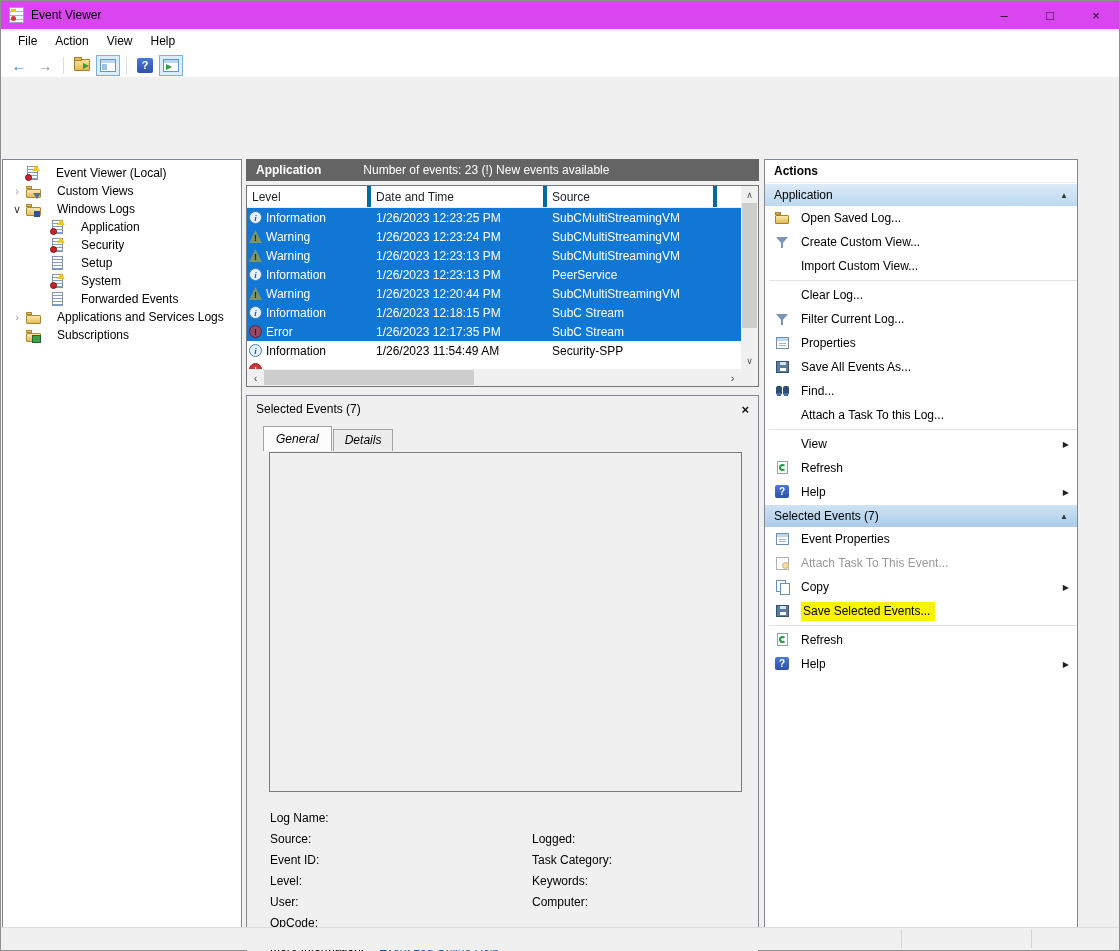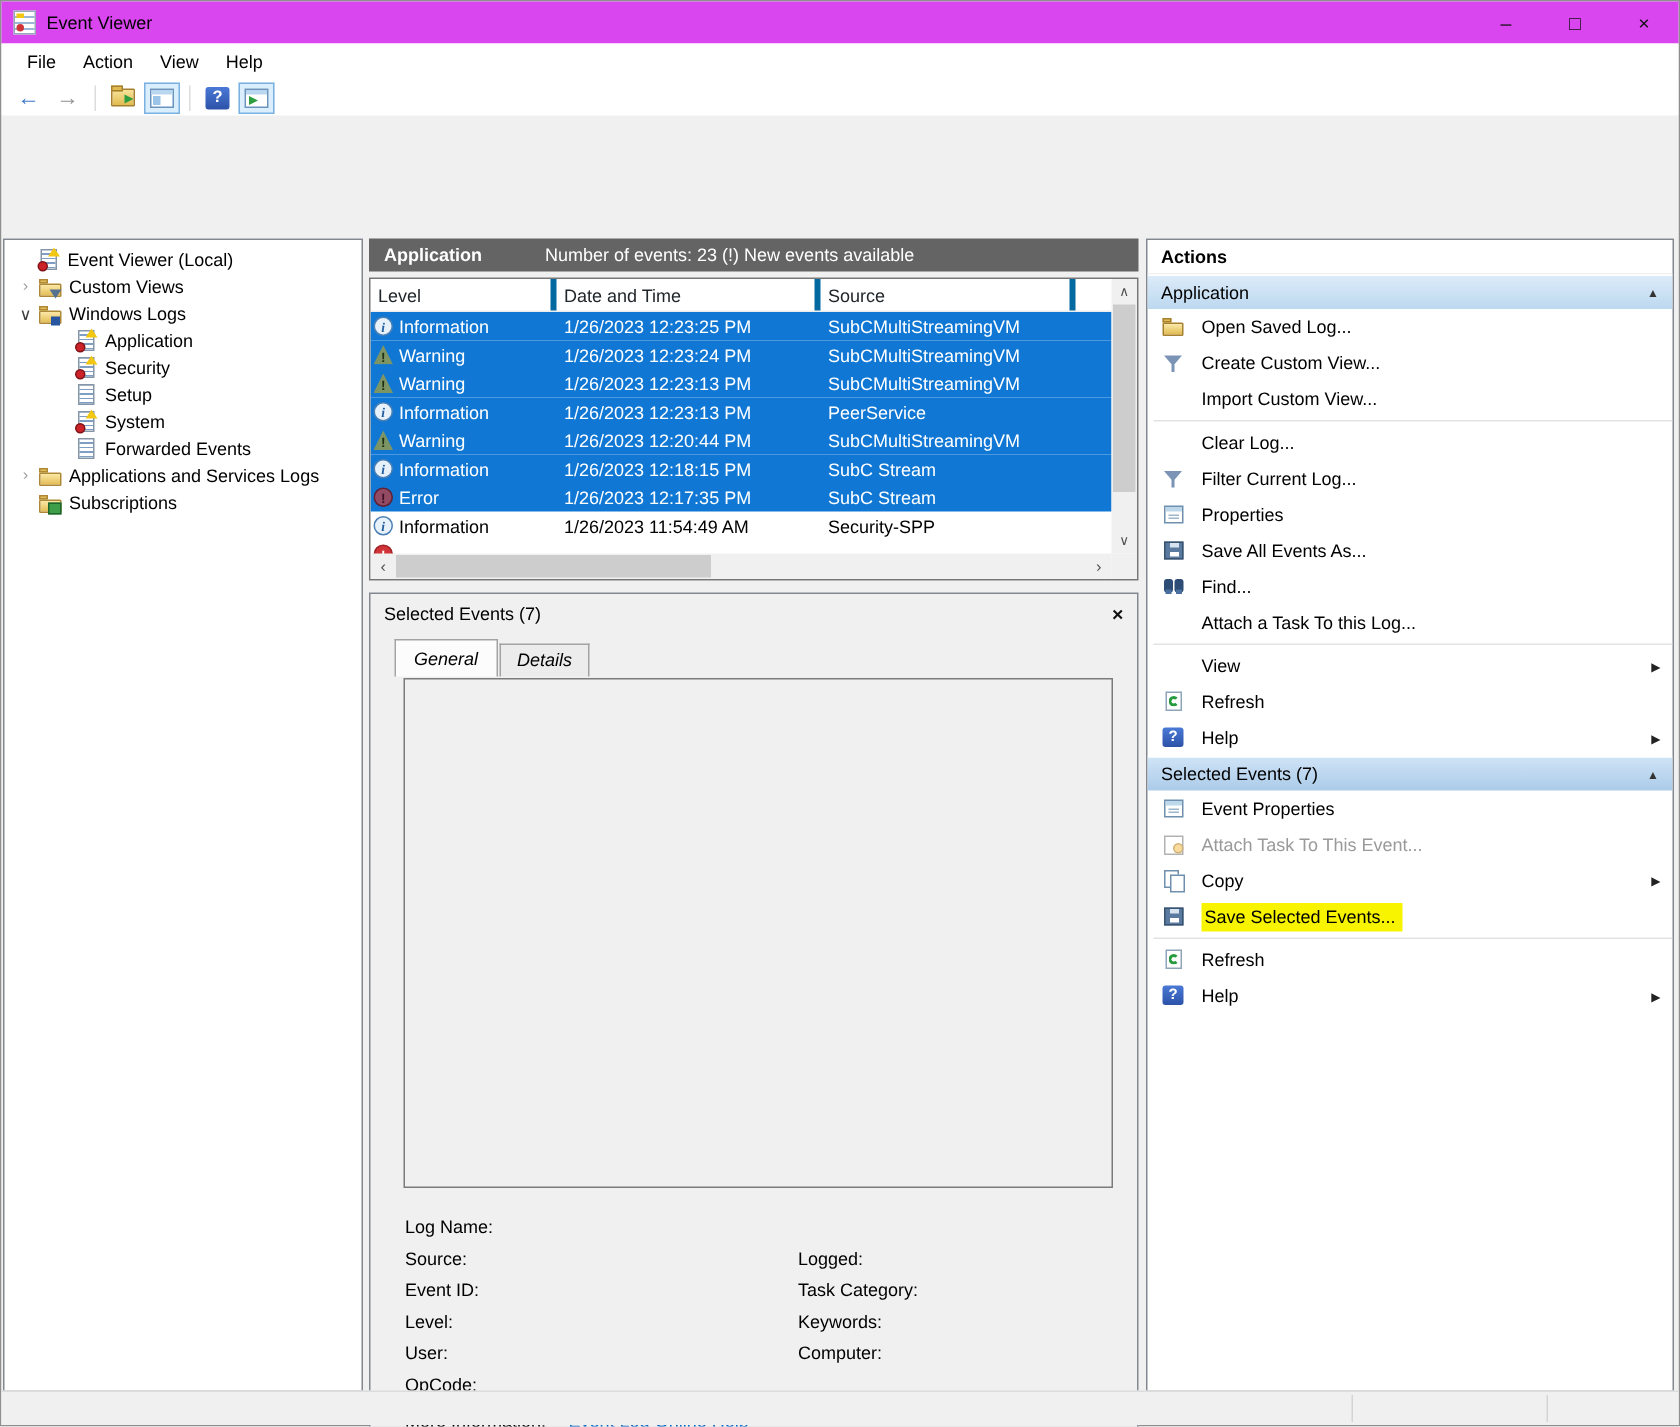--- a/index.html
+++ b/index.html
@@ -43,21 +43,21 @@
 
   
   .tree-panel{position:absolute;left:1px;top:82px;width:240px;bottom:22px;background:#fff;border:1px solid #828790;box-sizing:border-box;padding-top:4px;overflow:hidden;}
   .tree-row{height:18px;display:flex;align-items:center;}
   .tree-row.ind-0{padding-left:5px;}
   .tree-row.ind-1{padding-left:6px;}
   .tree-row.ind-2{padding-left:30px;}
   .chev{width:16px;flex:none;text-align:center;font-size:11px;color:#a0a0a0;visibility:hidden;}
   .chev.show{visibility:visible;}
   .chev.exp{color:#3c3c3c;}
-  .row-core{display:flex;align-items:center;padding:1px 3px 1px 1px;gap:5px;}
+  .row-core{display:flex;align-items:center;padding:1px 3px 1px 1px;gap:16px;}
   .t-ic{width:15px;height:15px;position:relative;flex:none;}
   .tdoc::before{content:"";position:absolute;left:2px;top:0;width:11px;height:14px;background:#fff;border:1px solid #8596a8;box-sizing:border-box;
     background-image:repeating-linear-gradient(180deg,transparent 0 2px,#7f9ec4 2px 3px);}
   .t-alert::after{content:"";position:absolute;left:0;bottom:0;width:5px;height:5px;background:#cc2229;border-radius:50%;border:1px solid #7e1216;}
   .t-alert .flag,.t-evt .flag{position:absolute;right:0;top:-1px;width:0;height:0;border-left:4px solid transparent;border-right:4px solid transparent;border-bottom:6px solid #f2c713;}
   .tfold::before{content:"";position:absolute;left:0;top:5px;width:15px;height:9px;background:linear-gradient(#fbe8a6,#e4bd55);border:1px solid #ad8937;border-radius:1px;box-sizing:border-box;}
   .tfold::after{content:"";position:absolute;left:0;top:2px;width:6px;height:3px;background:#e4bd55;border:1px solid #ad8937;box-sizing:border-box;}
   .t-filter .sub{position:absolute;right:0;bottom:0;width:0;height:0;border-left:4px solid transparent;border-right:4px solid transparent;border-top:6px solid #56708f;z-index:2;}
   .t-logs .sub{position:absolute;right:1px;bottom:0;width:6px;height:6px;background:#2855a0;z-index:2;}
   .t-subs .sub{position:absolute;right:0;bottom:0;width:7px;height:6px;background:#3e9e4a;border:1px solid #20662a;z-index:2;}
@@ -107,21 +107,21 @@
   .pv-tabs{position:absolute;left:16px;top:30px;display:flex;align-items:flex-end;font-style:italic;}
   .tab{padding:3px 11px 4px;background:#ececec;border:1px solid #a3a3a3;border-bottom:none;margin-right:1px;}
   .tab.active{background:#fcfcfc;padding:5px 12px 5px;}
   .pv-empty{position:absolute;left:22px;right:16px;top:56px;height:338px;background:#f0f0f0;border:1px solid #7b7b7b;}
   .pv-fields{position:absolute;left:23px;right:16px;top:411px;}
   .f-row{display:grid;grid-template-columns:262px 1fr;height:21px;align-items:center;}
   .pv-moreinfo{position:absolute;left:23px;top:544px;display:flex;align-items:center;}
   .pv-link{color:#0563c1;text-decoration:underline;margin-left:15px;}
 
   
-  .actions{position:absolute;left:763px;top:82px;width:352px;bottom:22px;background:#fff;border:1px solid #828790;box-sizing:border-box;overflow:hidden;}
+  .actions{position:absolute;left:763px;top:82px;width:314px;bottom:22px;background:#fff;border:1px solid #828790;box-sizing:border-box;overflow:hidden;}
   .actions-title{height:22px;display:flex;align-items:center;padding-left:9px;font-weight:bold;border-bottom:1px solid #f0f0f0;}
   .sec-hdr{height:22px;display:flex;align-items:center;padding:0 9px;background:linear-gradient(#dcebf9,#bcd8ef);border-top:1px solid #fff;}
   .sec-hdr.darker{background:linear-gradient(#cfe3f6,#abcbe9);}
   .sec-hdr .collapse{margin-left:auto;font-size:8px;color:#333;}
   .action-item{height:24px;display:flex;align-items:center;padding:0 8px 0 10px;}
   .action-item.separator{height:1px;background:#e3e3e3;margin:2px 0 2px 4px;padding:0;overflow:hidden;}
   .action-item.disabled .ai-label{color:#9a9a9a;}
   .action-item.disabled .ai-icon{opacity:.65;}
   .ai-icon{width:17px;height:16px;margin-right:9px;position:relative;flex:none;}
   .ai-label{white-space:nowrap;}

